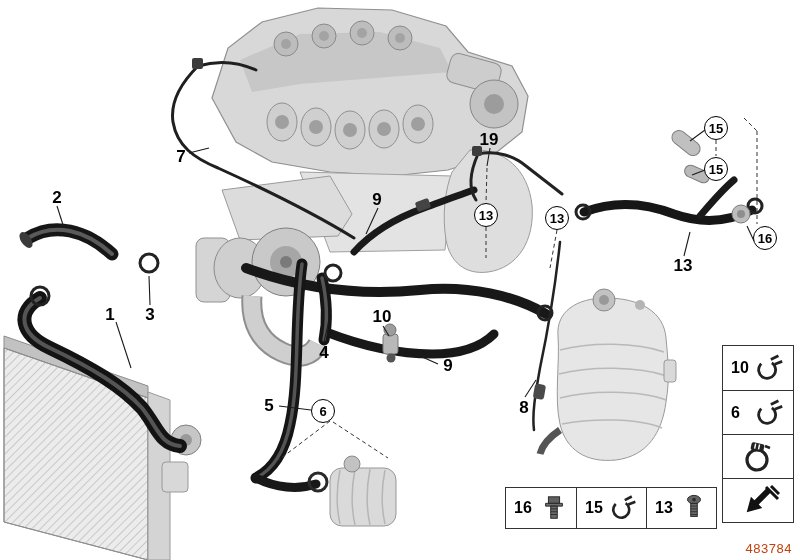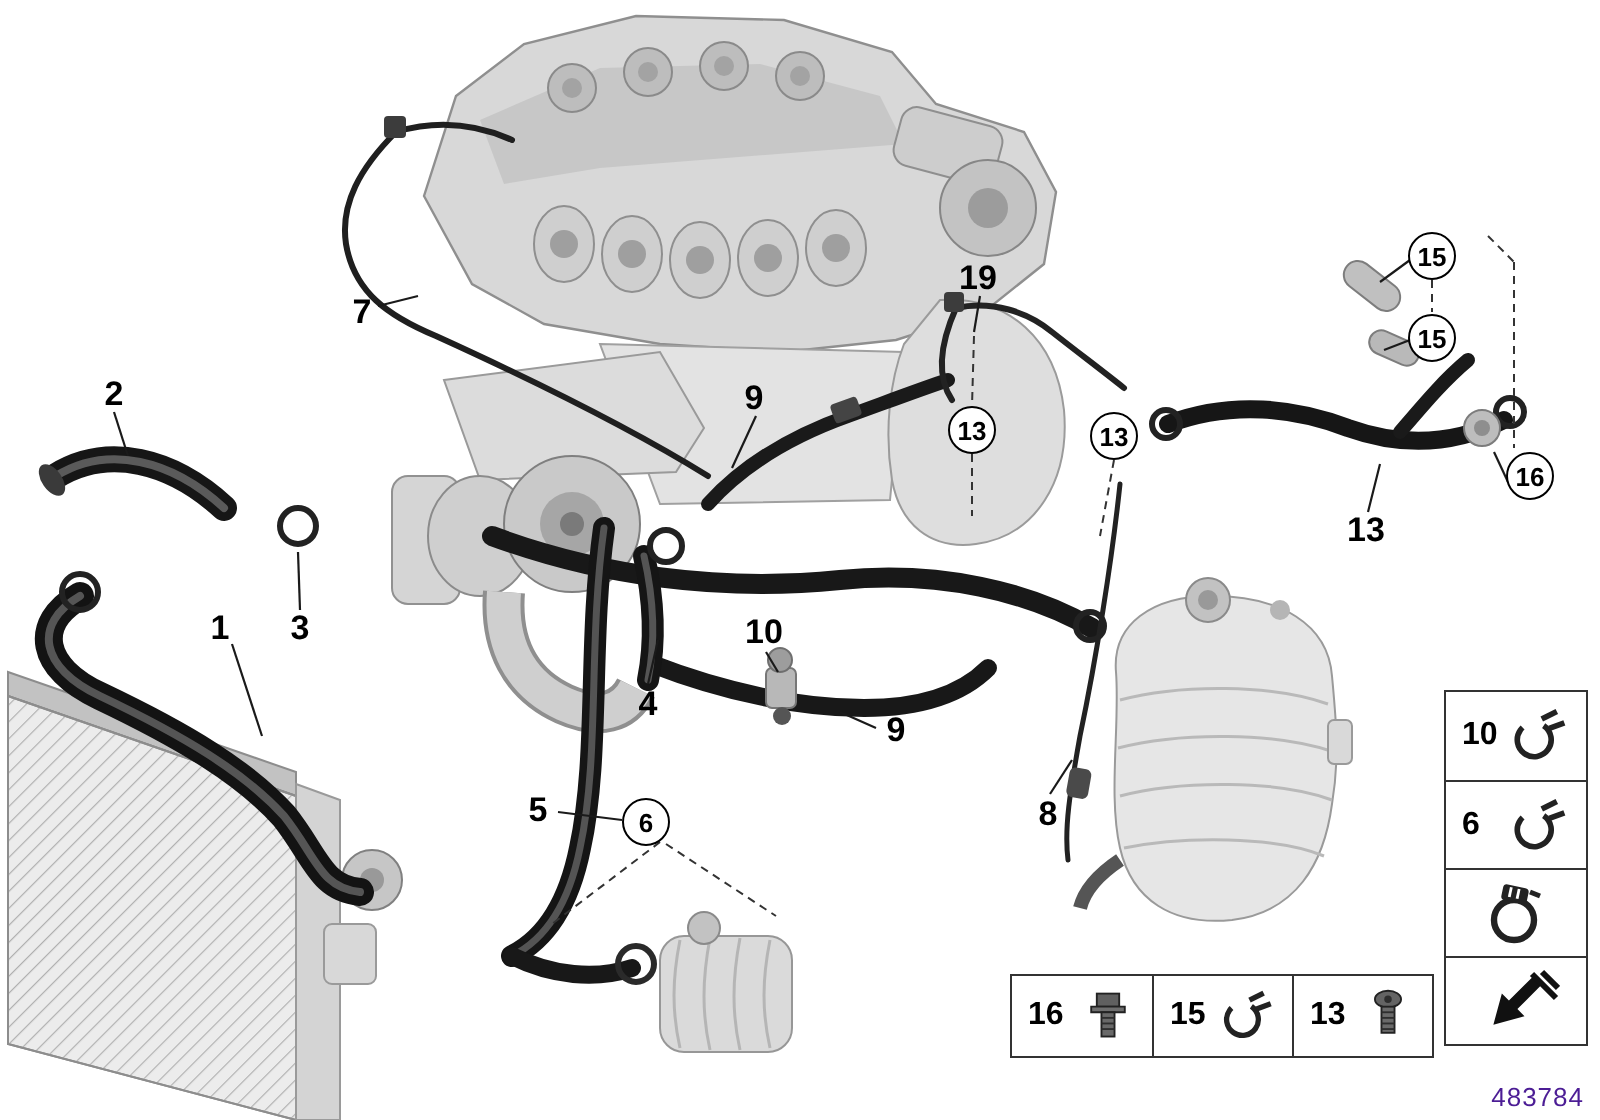--- a/index.html
+++ b/index.html
@@ -33,21 +33,21 @@
     border:1.5px solid #333;background:#fff;
   }
   .legend-row .cell{
     width:70px;height:40px;display:flex;align-items:center;justify-content:space-between;
     padding:0 8px;border-left:1.5px solid #333;box-sizing:border-box;
   }
   .legend-row .cell:first-child{border-left:none;}
   .lnum{font-weight:bold;font-size:16px;color:#000;}
   .doc-number{
     position:absolute;right:8px;bottom:4px;
-    font-size:13px;color:#4c1d95;letter-spacing:.5px;
+    font-size:13px;color:#c2410c;letter-spacing:.5px;
   }
 </style>
 </head>
 <body>
 
 <div class="stage">
 
   <svg class="art" width="800" height="560" viewBox="0 0 800 560">
     <defs>
       <pattern id="radHatch" width="6" height="6" patternUnits="userSpaceOnUse" patternTransform="rotate(45)">

